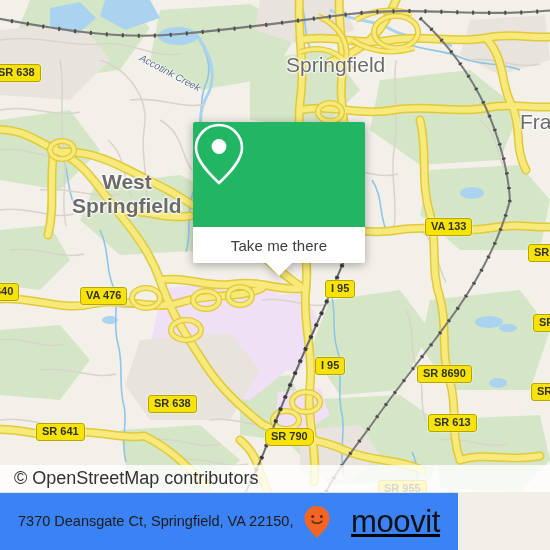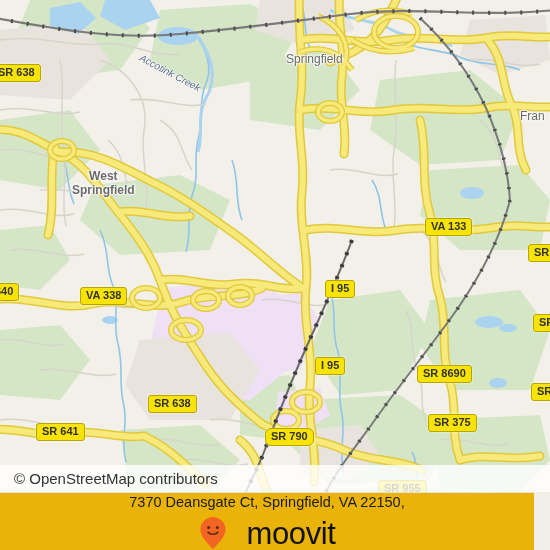--- a/index.html
+++ b/index.html
@@ -14,21 +14,21 @@
   #map{position:absolute;left:0;top:0;width:550px;height:492px;overflow:hidden;background:#f3f0ea;}
   #map svg{position:absolute;left:0;top:0;}
 
   
   .place{
     position:absolute;color:#6b6b6b;font-weight:400;
     text-align:center;line-height:1.15;
     text-shadow:0 0 3px #fff,0 0 3px #fff,0 0 3px #fff,0 0 2px #fff;
     white-space:pre;pointer-events:none;
   }
-  .place.city{font-size:12px;}
+  .place.city{font-size:21px;}
   .water-lbl{
     position:absolute;color:#5b6b8c;font-size:10px;font-style:italic;
     text-shadow:0 0 3px #fff,0 0 3px #fff,0 0 2px #fff;white-space:nowrap;
   }
 
   
   .shield{
     position:absolute;background:#f7e305;border:1.6px solid #b8a400;
     border-radius:3px;color:#333;font-size:11px;font-weight:700;
     padding:1px 5px 2px 5px;line-height:13px;white-space:nowrap;
@@ -54,31 +54,31 @@
     width:0;height:0;border-left:13px solid transparent;
     border-right:13px solid transparent;border-top:13px solid #fff;
   }
 
   
   #attrib{
     position:absolute;left:0;top:465px;width:550px;height:27px;
     background:rgba(255,255,255,.80);
     display:flex;align-items:center;
   }
-  #attrib span{font-size:15px;color:#333;padding-left:14px;}
+  #attrib span{font-size:18px;color:#333;padding-left:14px;}
 
   
   #footer{
-    position:absolute;left:0;top:492px;width:534px;height:58px;
-    background:#eab308;border-top:1px solid #e2e2e2;
+    position:absolute;left:0;top:492px;width:458px;height:58px;
+    background:#3b82f6;border-top:1px solid #e2e2e2;
     display:flex;align-items:center;justify-content:space-between;
-    padding:0 18px 0 18px;box-sizing:border-box;flex-direction:column;
+    padding:0 18px 0 18px;box-sizing:border-box;
   }
   #addr{font-size:14.5px;color:#1c1c1c;line-height:19px;max-width:370px;}
-  #logo{display:flex;align-items:center;gap:20px;}
+  #logo{display:flex;align-items:center;gap:20px;text-decoration:underline;}
   #logo .word{
     font-size:31px;color:#111;line-height:31px;
     letter-spacing:-.4px;font-weight:400;
   }
 </style>
 </head>
 <body>
 
 <div id="app">
 
@@ -274,34 +274,46 @@
 
     <div class="place city" style="left:286px;top:53px;">Springfield</div>
     <div class="place city" style="left:72px;top:170px;font-weight:bold;">West
 Springfield</div>
     <div class="place city" style="left:520px;top:110px;">Fran</div>
 
     <div class="water-lbl" style="left:143px;top:52px;transform:rotate(28deg);transform-origin:0 0;">Accotink Creek</div>
 
     <div class="shield" style="left:-8px;top:64px;">SR 638</div>
     <div class="shield" style="left:-11px;top:283px;">640</div>
-    <div class="shield" style="left:80px;top:287px;">VA 338</div>
+    <div class="shield" style="left:80px;top:287px;">VA 476</div>
     <div class="shield" style="left:36px;top:414px;margin-top:9px;">SR 641</div>
     <div class="shield" style="left:148px;top:395px;">SR 638</div>
     <div class="shield" style="left:265px;top:428px;border-radius:6px;">SR 790</div>
     <div class="shield" style="left:325px;top:280px;">I 95</div>
     <div class="shield" style="left:315px;top:357px;">I 95</div>
     <div class="shield" style="left:425px;top:218px;">VA 133</div>
     <div class="shield" style="left:417px;top:343px;margin-top:22px;">SR 8690</div>
-    <div class="shield" style="left:428px;top:414px;">SR 375</div>
+    <div class="shield" style="left:428px;top:414px;">SR 613</div>
     <div class="shield" style="left:528px;top:244px;">SR</div>
     <div class="shield" style="left:533px;top:314px;">SR</div>
     <div class="shield" style="left:531px;top:383px;">SR</div>
     <div class="shield" style="left:378px;top:480px;">SR 955</div>
 
+    <div id="popup">
+      <div class="head">
+        <svg width="52" height="64" viewBox="0 0 52 64">
+          <path d="M26 3 C13.3 3 3 13.3 3 26 C3 40 20 55 26 61 C32 55 49 40 49 26 C49 13.3 38.7 3 26 3 Z" fill="none" stroke="#ffffff" stroke-width="2.6"></path>
+          <circle cx="26" cy="24.5" r="7.4" fill="#ffffff"></circle>
+        </svg>
+      </div>
+      <div class="foot">
+        <span>Take me there</span>
+      </div>
+      <div class="tail"></div>
+    </div>
 
     <div id="attrib">
       <span>© OpenStreetMap contributors</span>
     </div>
   </div>
 
   <div id="footer">
     <div id="addr">
       <div>7370 Deansgate Ct, Springfield, VA 22150,</div>
     </div>

